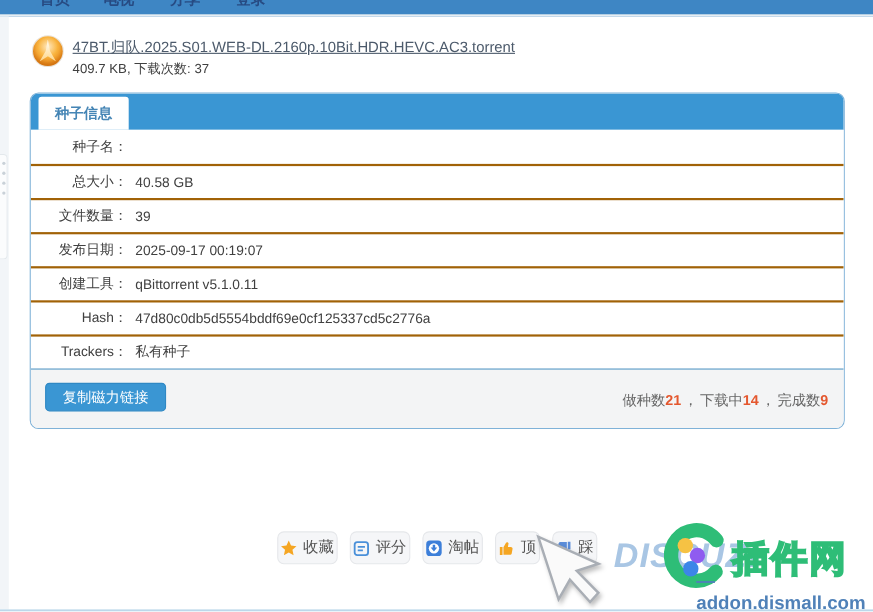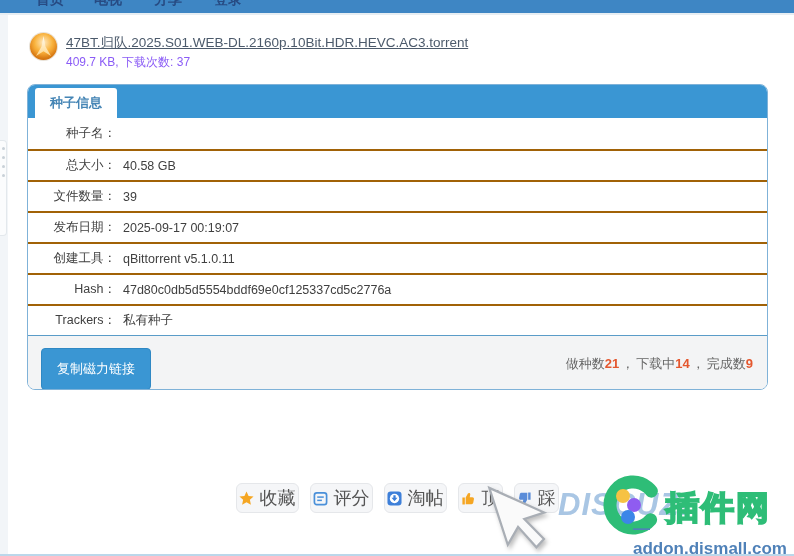--- a/index.html
+++ b/index.html
@@ -22,43 +22,43 @@
   .left-handle i{display:block;width:3px;height:3px;border-radius:50%;background:#C9D1D8;margin:6px auto 0;}
   
   .torrent-icon{position:absolute;left:30px;top:33px;width:27px;height:27px;border-radius:50%;
     background:radial-gradient(circle at 50% 35%, #FFE9C2 0%, #F9B43F 40%, #ED8E1E 72%, #DE7110 100%);
     box-shadow:inset 0 -3px 4px rgba(175,85,0,.45), 0 0 0 1px #E8E2D8;}
   .torrent-icon::after{content:"";position:absolute;left:6px;top:3px;width:15px;height:20px;
     background:linear-gradient(#FFFDF6,#FFD98F);
     clip-path:polygon(50% 0,63% 52%,100% 100%,50% 76%,0 100%,37% 52%);opacity:.95;}
   .attach-title{position:absolute;left:66px;top:34px;font-size:13.5px;color:#4C5A6B;
     text-decoration:underline;cursor:pointer;}
-  .attach-meta{position:absolute;left:66px;top:54px;font-size:12px;color:#8b5cf6;}
+  .attach-meta{position:absolute;left:66px;top:54px;font-size:12px;color:#404040;}
   
   .panel{position:absolute;left:27px;top:84px;width:741px;height:306px;background:#fff;
     border:1px solid #7FB2D8;border-radius:8px;overflow:hidden;box-sizing:border-box;}
   .tabbar{height:33px;background:#3A96D3;display:flex;align-items:flex-end;padding-left:7px;box-sizing:border-box;}
   .tab{height:30px;line-height:30px;padding:0 15px;font-size:13px;border-radius:3px 3px 0 0;cursor:pointer;}
   .tab.active{background:#ffffff;color:#4585B5;font-weight:bold;}
   .tab.inactive{background:#E7EBEE;color:#363D6E;margin-left:5px;}
   .info-row{height:31px;display:flex;align-items:center;font-size:12.5px;color:#404040;
     box-sizing:border-box;border-top:2px solid #a16207;background:#fff;}
   .info-row.first{border-top:none;}
   .row-label{width:88px;text-align:right;flex:none;}
   .row-value{margin-left:7px;white-space:nowrap;}
   .panel-footer{height:56px;background:#F3F4F5;border-top:1px solid #5A9CC8;position:relative;box-sizing:border-box;}
-  .magnet-btn{position:absolute;left:13px;top:12px;height:42px;padding:0 15px;background:#3A96D3;
+  .magnet-btn{position:absolute;left:13px;top:12px;height:26px;padding:0 15px;background:#3A96D3;
     color:#fff;font-size:13px;border:1px solid #2F88C4;border-radius:4px;font-family:inherit;cursor:pointer;}
   .stats{position:absolute;right:14px;top:0;height:100%;display:flex;align-items:center;font-size:13px;color:#666;}
   .stat-num{color:#E4572E;font-weight:bold;margin:0 0;}
   .stat-sep{margin:0 2px;color:#666;}
   
   .actions{position:absolute;top:483px;left:0;width:794px;display:flex;justify-content:center;gap:11px;z-index:1;}
   .action-btn{height:30px;display:flex;align-items:center;gap:6px;padding:0 2px;background:#F5F6F8;
-    border:1px solid #E5E7EA;border-radius:6px;font-size:18px;color:#555;box-sizing:border-box;
+    border:1px solid #E5E7EA;border-radius:6px;font-size:14px;color:#555;box-sizing:border-box;
     font-family:inherit;cursor:pointer;}
   .action-btn svg{display:block;}
   
   .wm{position:absolute;z-index:2;pointer-events:none;}
   .wm-brand{left:558px;top:487px;font-size:31px;font-weight:bold;font-style:italic;
     color:#A9C6E4;letter-spacing:1px;}
   .wm-logo{left:600px;top:472px;}
   .wm-site{left:666px;top:486px;font-size:33px;font-weight:bold;
     color:rgba(210,242,226,0.6);-webkit-text-stroke:2px #2EBD77;letter-spacing:2px;}
   .wm-domain{left:633px;top:519px;font-size:17px;font-weight:bold;color:#4F81B8;}

